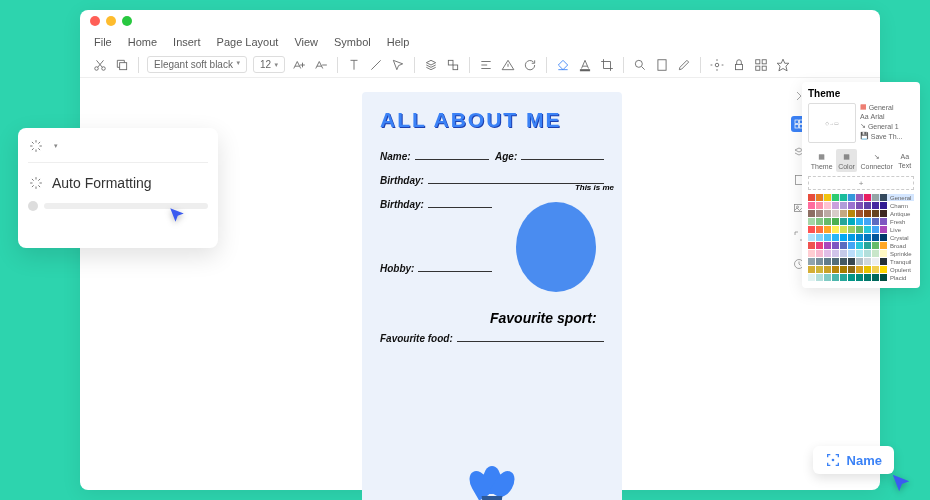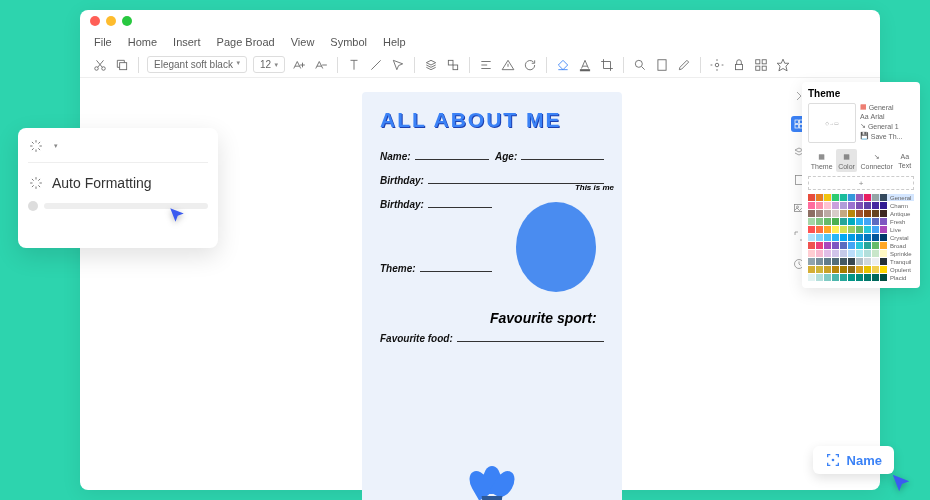--- a/index.html
+++ b/index.html
@@ -74,21 +74,21 @@
 <div class="app-window">
   <div class="titlebar">
     <div class="dot red"></div>
     <div class="dot yellow"></div>
     <div class="dot green"></div>
   </div>
   <div class="menubar">
     <span>File</span>
     <span>Home</span>
     <span>Insert</span>
-    <span>Page Broad</span>
+    <span>Page Layout</span>
     <span>View</span>
     <span>Symbol</span>
     <span>Help</span>
   </div>
   <div class="toolbar">
     <span class="tbicon">
         <svg viewBox="0 0 24 24">
           <circle cx="6" cy="18" r="3"></circle>
           <circle cx="18" cy="18" r="3"></circle>
           <path d="M8 16L18 4M16 16L6 4"></path>
@@ -241,21 +241,21 @@
       <div class="field">
           <span>Birthday:</span>
           <span class="line"></span>
         </div>
       <div class="field" style="width:50%">
           <span>Birthday:</span>
           <span class="line"></span>
         </div>
       <div style="height:40px"></div>
       <div class="field" style="width:50%">
-          <span>Theme:</span>
+          <span>Hobby:</span>
           <span class="line"></span>
         </div>
       <div style="height:20px"></div>
       <div class="fav-sport">Favourite sport:</div>
       <div class="field" style="margin-top:4px">
           <span>Favourite food:</span>
           <span class="line"></span>
         </div>
       <div class="blob"></div>
       <div class="thisme">This is me</div>

